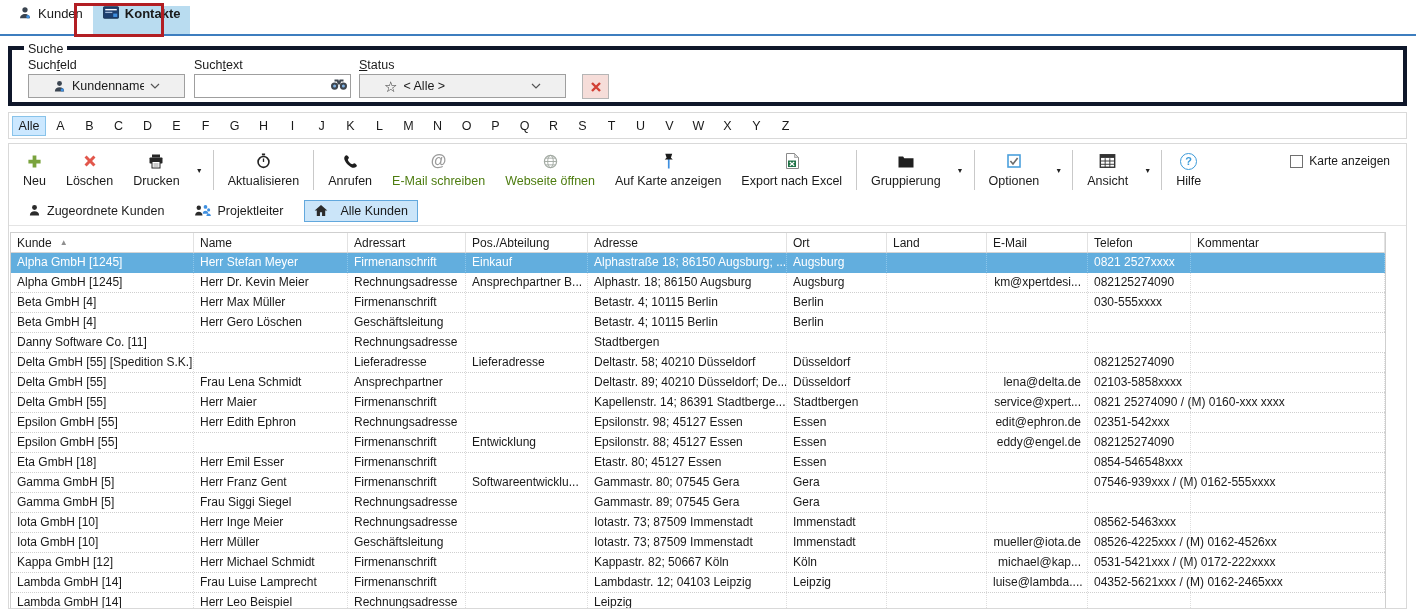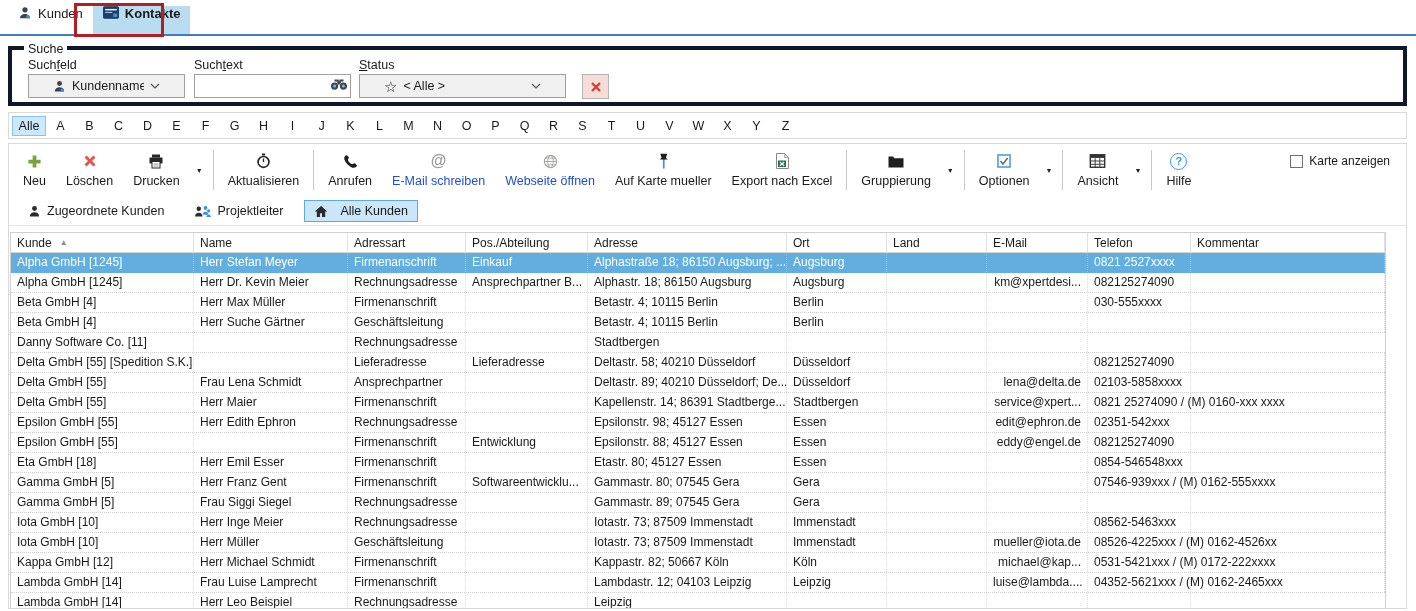--- a/index.html
+++ b/index.html
@@ -39,34 +39,34 @@
   
   .main-panel { position:absolute; left:8px; top:143px; width:1399px; height:466px;
     border:1px solid #d9d9d9; background:#fff; overflow:hidden; }
   
   .toolbar { position:absolute; left:0; top:0; width:100%; height:52px;
     display:flex; align-items:stretch; padding:3px 4px; }
   .tb-item { display:flex; flex-direction:column; align-items:center; justify-content:center;
     gap:4px; padding:0 10px; cursor:default; }
   .tb-icon { height:18px; display:flex; align-items:center; justify-content:center; }
   .tb-label { font-size:12.5px; white-space:nowrap; }
-  .tb-item.disabled .tb-label { color:#1d4ed8; }
+  .tb-item.disabled .tb-label { color:#4d7c0f; }
   .tb-drop { display:flex; align-items:center; padding:0 6px; cursor:default; }
   .tb-caret { font-size:7px; color:#222; }
   .tb-sep { width:1px; background:#c9c9c9; margin:3px 4px; }
   .at-glyph { font-size:16px; font-weight:bold; color:#9b9b9b; line-height:16px; }
   .help-circle { width:17px; height:17px; border:1.8px solid #3c9ad9; border-radius:50%;
     color:#3c9ad9; font-weight:bold; font-size:11px; line-height:14px; text-align:center; display:inline-block; }
   .star-glyph { font-size:15px; line-height:15px; color:#2b2b2b; }
   .map-check { position:absolute; right:16px; top:10px; display:flex; align-items:center; gap:6px;padding-left:28px; }
   .checkbox { width:13px; height:13px; border:1px solid #707070; background:#fff; display:inline-block; }
   
   .subtabs { position:absolute; left:0; top:52px; width:100%; height:30px;
     display:flex; align-items:center; gap:12px; padding:0 10px; border-bottom:1px solid #e4e4e4; }
-  .subtab { display:flex; align-items:flex-end; gap:6px; padding:3px 9px; font-size:12.5px; cursor:default; }
+  .subtab { display:flex; align-items:flex-start; gap:6px; padding:3px 9px; font-size:12.5px; cursor:default; }
   .subtab.selected { background:#cbe5f9; border:1px solid #62a8dd;gap:12px; }
   
   .grid { position:absolute; left:1px; top:88px; width:1376px;
     border:1px solid #cfcfcf; background:#fff; }
   .grid-header, .grid-row { display:grid;
     grid-template-columns:183px 154px 118px 122px 199px 100px 100px 101px 103px 194px; }
   .grid-header { height:20px; border-bottom:1px solid #d4d4d4; }
   .gh-cell { padding:2px 6px; border-right:1px solid #e2e2e2; font-size:12px;
     white-space:nowrap; overflow:hidden; display:flex; align-items:center; }
   .sort-arrow { font-size:8px; color:#8f8f8f; margin-left:8px; }
@@ -260,21 +260,21 @@
         </span>
         <span class="tb-label">Webseite öffnen</span>
       </div>
       <div class="tb-item">
         <span class="tb-icon">
           <svg width="15" height="16" viewBox="0 0 15 16">
               <rect x="6.9" y="6" width="1.7" height="9.5" fill="#3f8fdf"></rect>
               <path d="M4.3 0.8h6.9l-1.3 3.9 1.9 1.8H3.7l1.9-1.8z" fill="#1c1c1c"></path>
             </svg>
         </span>
-        <span class="tb-label">Auf Karte mueller</span>
+        <span class="tb-label">Auf Karte anzeigen</span>
       </div>
       <div class="tb-item">
         <span class="tb-icon">
           <svg width="14" height="16" viewBox="0 0 14 16">
               <path d="M1.5 0.5h8l4 4v11h-12z" fill="#fff" stroke="#8a8a8a"></path>
               <path d="M9.5 0.5l4 4h-4z" fill="#d8d8d8" stroke="#8a8a8a" stroke-width="0.6"></path>
               <rect x="3" y="7.5" width="8" height="6.5" fill="#1f7246"></rect>
               <path d="M4.8 9l4.4 3.8M9.2 9l-4.4 3.8" stroke="#fff" stroke-width="1.2"></path>
             </svg>
         </span>
@@ -415,21 +415,21 @@
             <div class="gr-cell col-3"></div>
             <div class="gr-cell col-4">Betastr. 4; 10115 Berlin</div>
             <div class="gr-cell col-5">Berlin</div>
             <div class="gr-cell col-6"></div>
             <div class="gr-cell col-7"></div>
             <div class="gr-cell col-8">030-555xxxx</div>
             <div class="gr-cell col-9"></div>
           </div>
           <div class="grid-row">
             <div class="gr-cell col-0">Beta GmbH [4]</div>
-            <div class="gr-cell col-1">Herr Suche Gärtner</div>
+            <div class="gr-cell col-1">Herr Gero Löschen</div>
             <div class="gr-cell col-2">Geschäftsleitung</div>
             <div class="gr-cell col-3"></div>
             <div class="gr-cell col-4">Betastr. 4; 10115 Berlin</div>
             <div class="gr-cell col-5">Berlin</div>
             <div class="gr-cell col-6"></div>
             <div class="gr-cell col-7"></div>
             <div class="gr-cell col-8"></div>
             <div class="gr-cell col-9"></div>
           </div>
           <div class="grid-row">

